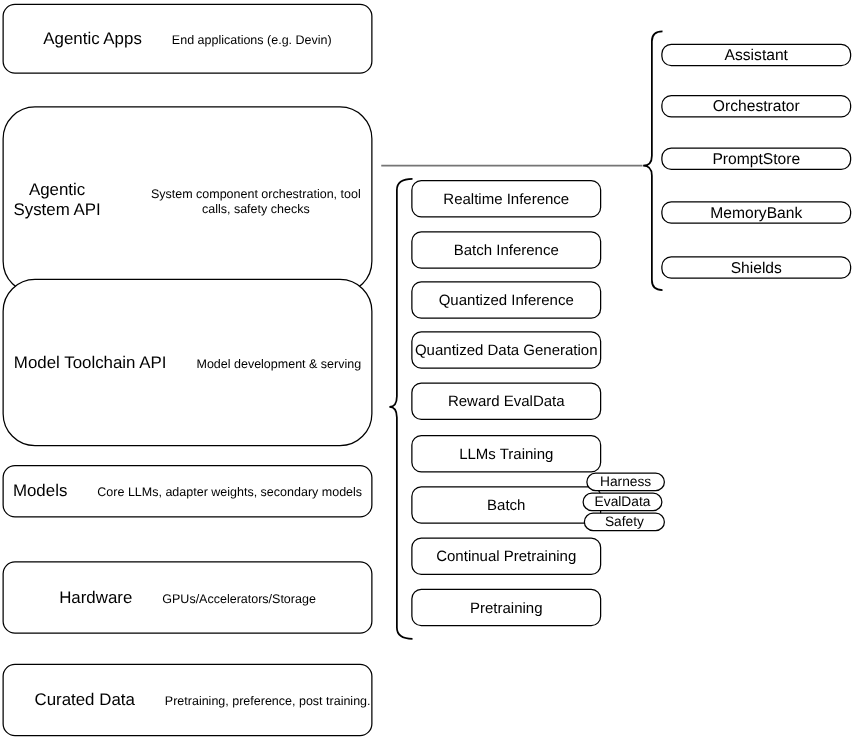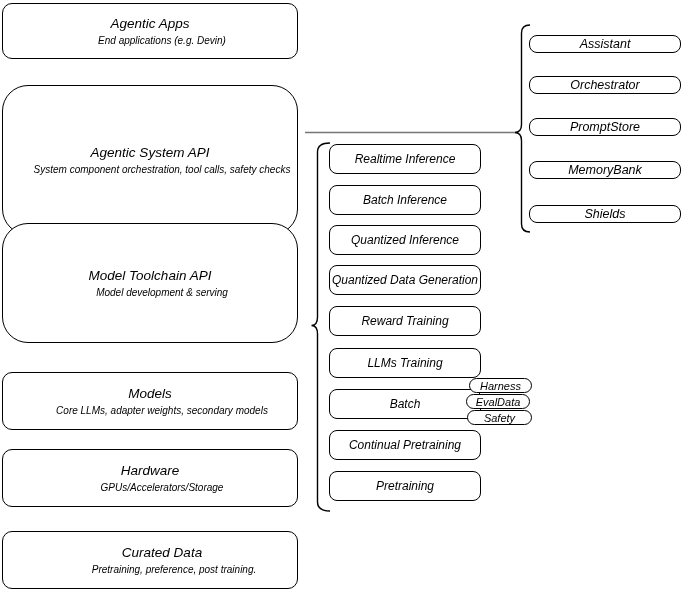--- a/index.html
+++ b/index.html
@@ -17,34 +17,33 @@
     left: 0; top: 0;
     width: 682px; height: 591px;
     pointer-events: none;
   }
   .node {
     position: absolute;
     box-sizing: border-box;
     background: #ffffff;
     border: 1.4px solid #000000;
     display: flex;
-    flex-direction: column;
+    flex-direction: row;
     align-items: center;
     justify-content: center;
     text-align: center;
-    font-style: italic;
   }
   .node .title { font-size: 13.5px; line-height: 16px; }
   .node .subtitle { font-size: 10px; line-height: 12px; margin-top: 3px; margin-left: 24px; }
   
   .lnode { left: 2px; width: 296px; border-radius: 10px; z-index: 2; }
   .ln-0 { top: 3px;   height: 56px; }
   .ln-1 { top: 85px;  height: 150px; border-radius: 26px; }
-  .ln-2 { top: 223px; height: 120px; border-radius: 26px; }
-  .ln-3 { top: 372px; height: 58px; }
+  .ln-2 { top: 223px; height: 134px; border-radius: 26px; }
+  .ln-3 { top: 372px; height: 42px; }
   .ln-4 { top: 449px; height: 58px; }
   .ln-5 { top: 531px; height: 58px; padding-left: 24px; }
   
   .mnode {
     left: 329px; width: 152px; height: 30px;
     border-radius: 8px; font-size: 12px; white-space: nowrap; z-index: 2;
   }
   .mn-0 { top: 144px; } .mn-1 { top: 185px; } .mn-2 { top: 225px; }
   .mn-3 { top: 265px; } .mn-4 { top: 306px; } .mn-5 { top: 348px; }
   .mn-6 { top: 389px; } .mn-7 { top: 430px; } .mn-8 { top: 471px; }
@@ -97,21 +96,21 @@
   </div>
   <div class="node lnode ln-5">
     <div class="title">Curated Data</div>
     <div class="subtitle">Pretraining, preference, post training.</div>
   </div>
 
   <div class="node mnode mn-0">Realtime Inference</div>
   <div class="node mnode mn-1">Batch Inference</div>
   <div class="node mnode mn-2">Quantized Inference</div>
   <div class="node mnode mn-3">Quantized Data Generation</div>
-  <div class="node mnode mn-4">Reward Training</div>
+  <div class="node mnode mn-4">Reward EvalData</div>
   <div class="node mnode mn-5">LLMs Training</div>
   <div class="node mnode mn-6">Batch</div>
   <div class="node mnode mn-7">Continual Pretraining</div>
   <div class="node mnode mn-8">Pretraining</div>
 
   <div class="node pill pl-0">Harness</div>
   <div class="node pill pl-1">EvalData</div>
   <div class="node pill pl-2">Safety</div>
 
   <div class="node rnode rn-0">Assistant</div>

